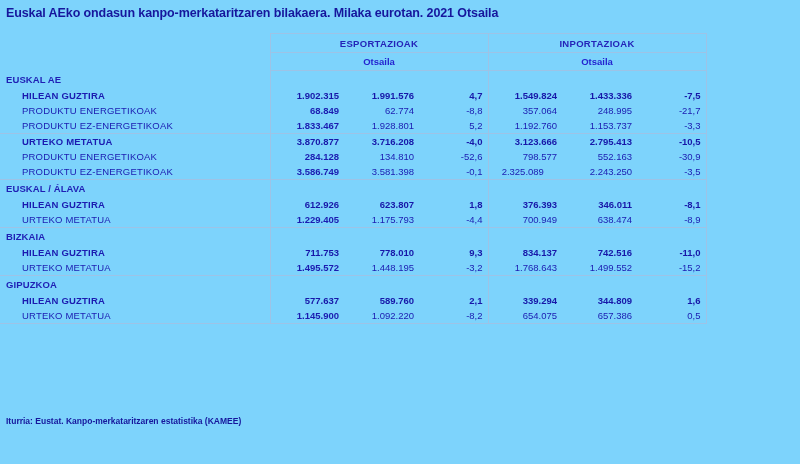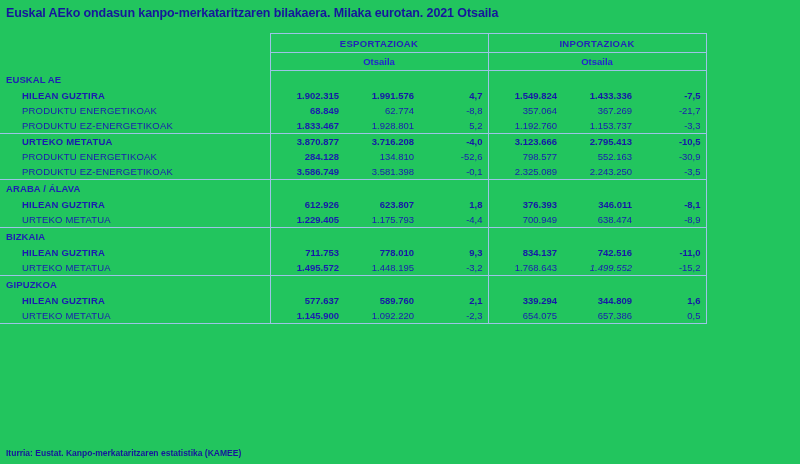--- a/index.html
+++ b/index.html
@@ -1,21 +1,21 @@
 <!DOCTYPE html>
 <html><head>
 <meta charset="utf-8">
 <style>
   html,body{margin:0;padding:0;background:#000;}
   body{
     width:800px;height:464px;overflow:hidden;
     font-family:"Liberation Sans","DejaVu Sans",sans-serif;
     color:#1a1a9e;
   }
-  .page{position:relative;width:800px;height:464px;background:#22c55e;}
+  .page{position:relative;width:800px;height:464px;background:#7dd3fc;}
 
   
   .title{
     position:absolute;left:6px;top:6px;
     font-size:12.5px;font-weight:bold;letter-spacing:-0.1px;
     color:#16169c;white-space:nowrap;
   }
 
   
   table.grid{
@@ -71,21 +71,21 @@
     height:15px;text-align:right;padding-right:5px;
     font-size:9.5px;color:#1b1bb0;
   }
   .num.b{font-weight:bold;color:#1717a8;}
   .blank{height:15px;}
 
   .rowline td{border-top:1.5px solid #9dc3e6;}
 
   
   .footer{
-    position:absolute;left:6px;top:448px;
+    position:absolute;left:6px;top:416px;
     font-size:8.5px;font-weight:bold;color:#16169c;
     white-space:nowrap;
   }
 </style>
 </head>
 <body>
 
 <div class="page">
 
   <div class="title">Euskal AEko ondasun kanpo-merkataritzaren  bilakaera. Milaka eurotan. 2021 Otsaila</div>
@@ -130,21 +130,21 @@
           <td class="num b ">1.549.824</td>
           <td class="num b ">1.433.336</td>
           <td class="num b br">-7,5</td>
         </tr>
         <tr>
           <td class="lbl">PRODUKTU ENERGETIKOAK</td>
           <td class="num bl">68.849</td>
           <td class="num ">62.774</td>
           <td class="num br">-8,8</td>
           <td class="num ">357.064</td>
-          <td class="num ">367.269</td>
+          <td class="num ">248.995</td>
           <td class="num br">-21,7</td>
         </tr>
         <tr>
           <td class="lbl">PRODUKTU EZ-ENERGETIKOAK</td>
           <td class="num bl">1.833.467</td>
           <td class="num ">1.928.801</td>
           <td class="num br">5,2</td>
           <td class="num ">1.192.760</td>
           <td class="num ">1.153.737</td>
           <td class="num br">-3,3</td>
@@ -165,26 +165,26 @@
           <td class="num br">-52,6</td>
           <td class="num ">798.577</td>
           <td class="num ">552.163</td>
           <td class="num br">-30,9</td>
         </tr>
         <tr>
           <td class="lbl" style="border-bottom: 1.5px solid rgb(157, 195, 230);">PRODUKTU EZ-ENERGETIKOAK</td>
           <td class="num bl" style="border-bottom: 1.5px solid rgb(157, 195, 230);">3.586.749</td>
           <td class="num " style="border-bottom: 1.5px solid rgb(157, 195, 230);">3.581.398</td>
           <td class="num br" style="border-bottom: 1.5px solid rgb(157, 195, 230);">-0,1</td>
-          <td class="num " style="border-bottom: 1.5px solid rgb(157, 195, 230);">2.325.089</td>
+          <td class="num " style="border-bottom: 1.5px solid rgb(157, 195, 230); text-align: center;">2.325.089</td>
           <td class="num " style="border-bottom: 1.5px solid rgb(157, 195, 230);">2.243.250</td>
           <td class="num br" style="border-bottom: 1.5px solid rgb(157, 195, 230);">-3,5</td>
         </tr>
         <tr>
-          <td class="sect">ARABA / ÁLAVA</td>
+          <td class="sect">EUSKAL / ÁLAVA</td>
           <td class="blank bl"></td>
           <td class="blank "></td>
           <td class="blank br"></td>
           <td class="blank "></td>
           <td class="blank "></td>
           <td class="blank br"></td>
         </tr>
         <tr>
           <td class="lbl b">HILEAN GUZTIRA</td>
           <td class="num b bl">612.926</td>
@@ -220,21 +220,21 @@
           <td class="num b ">834.137</td>
           <td class="num b ">742.516</td>
           <td class="num b br">-11,0</td>
         </tr>
         <tr>
           <td class="lbl" style="border-bottom: 1.5px solid rgb(157, 195, 230);">URTEKO METATUA</td>
           <td class="num bl" style="border-bottom: 1.5px solid rgb(157, 195, 230);">1.495.572</td>
           <td class="num " style="border-bottom: 1.5px solid rgb(157, 195, 230);">1.448.195</td>
           <td class="num br" style="border-bottom: 1.5px solid rgb(157, 195, 230);">-3,2</td>
           <td class="num " style="border-bottom: 1.5px solid rgb(157, 195, 230); text-align: right;">1.768.643</td>
-          <td class="num " style="border-bottom: 1.5px solid rgb(157, 195, 230); font-style: italic;">1.499.552</td>
+          <td class="num " style="border-bottom: 1.5px solid rgb(157, 195, 230);">1.499.552</td>
           <td class="num br" style="border-bottom: 1.5px solid rgb(157, 195, 230);">-15,2</td>
         </tr>
         <tr>
           <td class="sect">GIPUZKOA</td>
           <td class="blank bl"></td>
           <td class="blank "></td>
           <td class="blank br"></td>
           <td class="blank "></td>
           <td class="blank "></td>
           <td class="blank br"></td>
@@ -245,21 +245,21 @@
           <td class="num b ">589.760</td>
           <td class="num b br">2,1</td>
           <td class="num b ">339.294</td>
           <td class="num b ">344.809</td>
           <td class="num b br">1,6</td>
         </tr>
         <tr>
           <td class="lbl" style="border-bottom: 1.5px solid rgb(157, 195, 230);">URTEKO METATUA</td>
           <td class="num bl" style="border-bottom: 1.5px solid rgb(157, 195, 230);">1.145.900</td>
           <td class="num " style="border-bottom: 1.5px solid rgb(157, 195, 230);">1.092.220</td>
-          <td class="num br" style="border-bottom: 1.5px solid rgb(157, 195, 230);">-2,3</td>
+          <td class="num br" style="border-bottom: 1.5px solid rgb(157, 195, 230);">-8,2</td>
           <td class="num " style="border-bottom: 1.5px solid rgb(157, 195, 230);">654.075</td>
           <td class="num " style="border-bottom: 1.5px solid rgb(157, 195, 230);">657.386</td>
           <td class="num br" style="border-bottom: 1.5px solid rgb(157, 195, 230);">0,5</td>
         </tr>
       </tbody>
   </table>
 
   <div class="footer">Iturria: Eustat. Kanpo-merkataritzaren estatistika (KAMEE)</div>
 </div>
 

